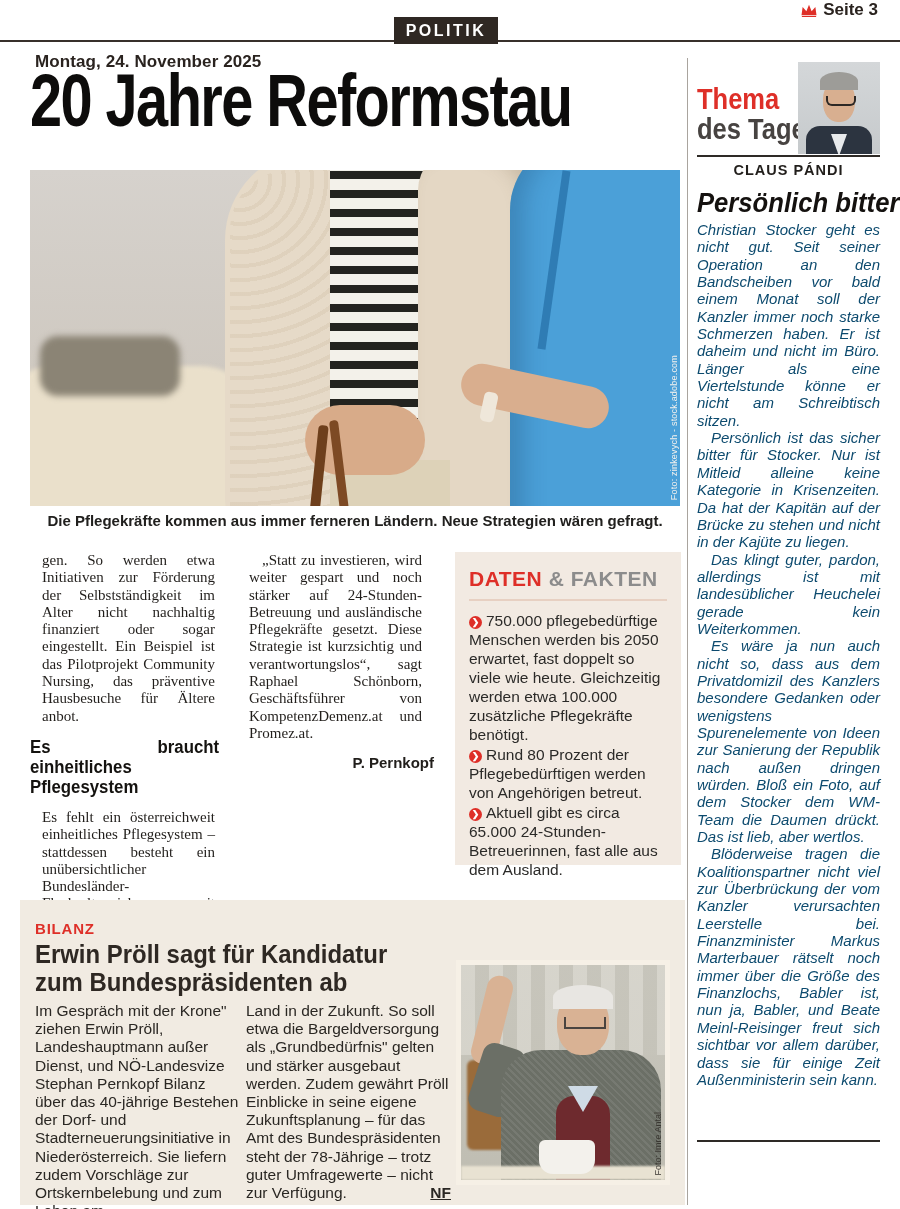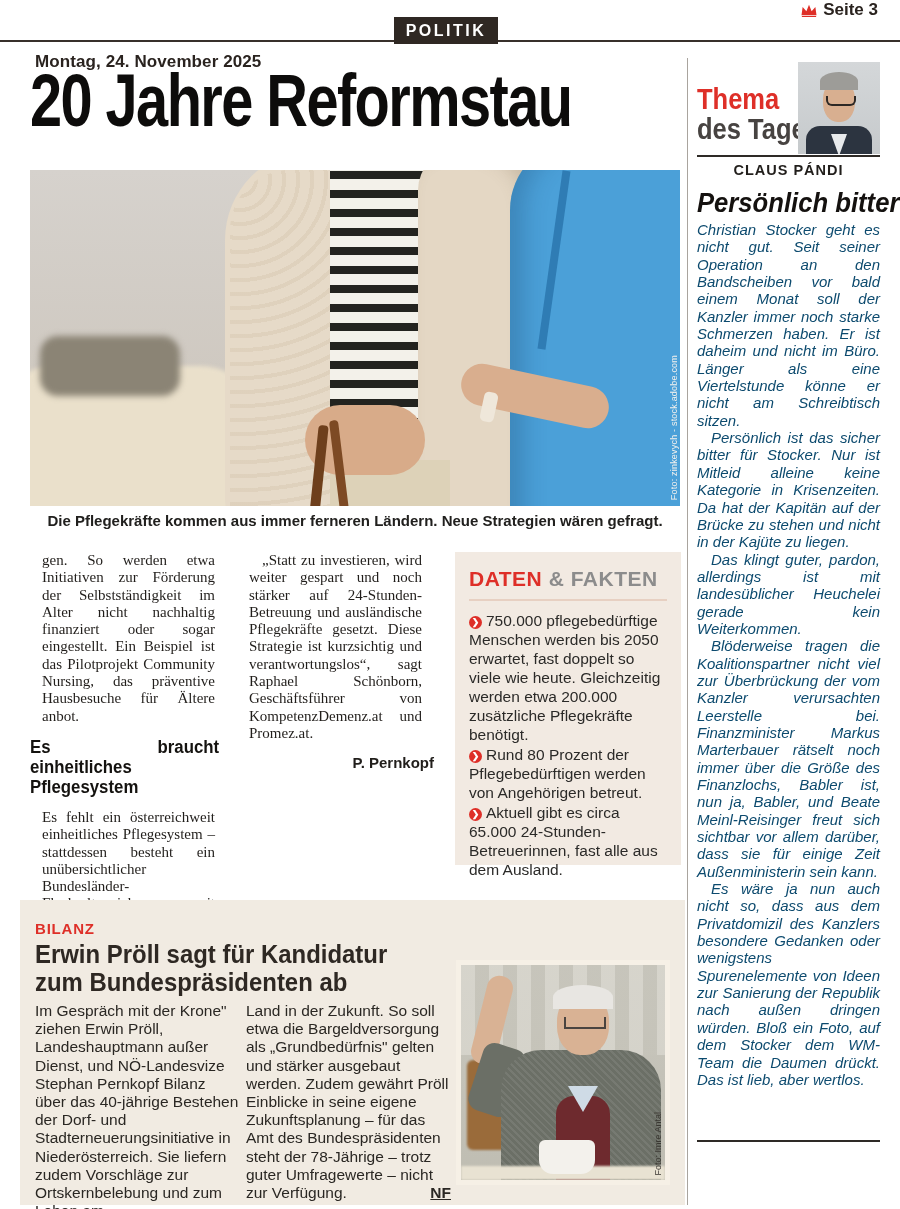--- a/index.html
+++ b/index.html
@@ -168,21 +168,21 @@
     <p class="indent">„Statt zu investieren, wird weiter gespart und noch stärker auf 24-Stunden-Betreuung und ausländische Pflegekräfte gesetzt. Diese Strategie ist kurzsichtig und verantwortungslos“, sagt Raphael Schönborn, Geschäftsführer von KompetenzDemenz.at und Promez.at.</p>
     <div class="byline">P. Pernkopf</div>
   </div>
 
   <div class="facts">
     <div class="facts-title">
       <span class="red">DATEN</span>
       <span class="gray">&amp; FAKTEN</span>
     </div>
     <div class="facts-item">
-      <span class="bullet">❯</span><span>750.000 pflegebedürftige Menschen werden bis 2050 erwartet, fast doppelt so viele wie heute. Gleichzeitig werden etwa 200.000 zusätzliche Pflegekräfte benötigt.</span>
+      <span class="bullet">❯</span><span>750.000 pflegebedürftige Menschen werden bis 2050 erwartet, fast doppelt so viele wie heute. Gleichzeitig werden etwa 100.000 zusätzliche Pflegekräfte benötigt.</span>
     </div>
     <div class="facts-item">
       <span class="bullet">❯</span><span>Rund 80 Prozent der Pflegebedürftigen werden von Angehörigen betreut.</span>
     </div>
     <div class="facts-item">
       <span class="bullet">❯</span><span>Aktuell gibt es circa 65.000 24-Stunden-Betreuerinnen, fast alle aus dem Ausland.</span>
     </div>
   </div>
 
   <div class="bilanz">
@@ -226,20 +226,20 @@
       <div class="pp-hair"></div>
       <div class="pp-glasses"></div>
     </div>
     <div class="sidebar-rule"></div>
     <div class="sidebar-author">CLAUS PÁNDI</div>
     <div class="sidebar-headline">Persönlich bitter</div>
     <div class="sidebar-body">
       <p>Christian Stocker geht es nicht gut. Seit seiner Operation an den Bandscheiben vor bald einem Monat soll der Kanzler immer noch starke Schmerzen haben. Er ist daheim und nicht im Büro. Länger als eine Viertelstunde könne er nicht am Schreibtisch sitzen.</p>
       <p>Persönlich ist das sicher bitter für Stocker. Nur ist Mitleid alleine keine Kategorie in Krisenzeiten. Da hat der Kapitän auf der Brücke zu stehen und nicht in der Kajüte zu liegen.</p>
       <p>Das klingt guter, pardon, allerdings ist mit landesüblicher Heuchelei gerade kein Weiterkommen.</p>
+      <p>Es wäre ja nun auch nicht so, dass aus dem Privatdomizil des Kanzlers besondere Gedanken oder wenigstens Spurenelemente von Ideen zur Sanierung der Republik nach außen dringen würden. Bloß ein Foto, auf dem Stocker dem WM-Team die Daumen drückt. Das ist lieb, aber wertlos.</p>
       <p>Blöderweise tragen die Koalitionspartner nicht viel zur Überbrückung der vom Kanzler verursachten Leerstelle bei. Finanzminister Markus Marterbauer rätselt noch immer über die Größe des Finanzlochs, Babler ist, nun ja, Babler, und Beate Meinl-Reisinger freut sich sichtbar vor allem darüber, dass sie für einige Zeit Außenministerin sein kann.</p>
-      <p>Es wäre ja nun auch nicht so, dass aus dem Privatdomizil des Kanzlers besondere Gedanken oder wenigstens Spurenelemente von Ideen zur Sanierung der Republik nach außen dringen würden. Bloß ein Foto, auf dem Stocker dem WM-Team die Daumen drückt. Das ist lieb, aber wertlos.</p>
 
     </div>
     <div class="sidebar-endrule"></div>
   </div>
 
 </div>
 
 </body></html>

